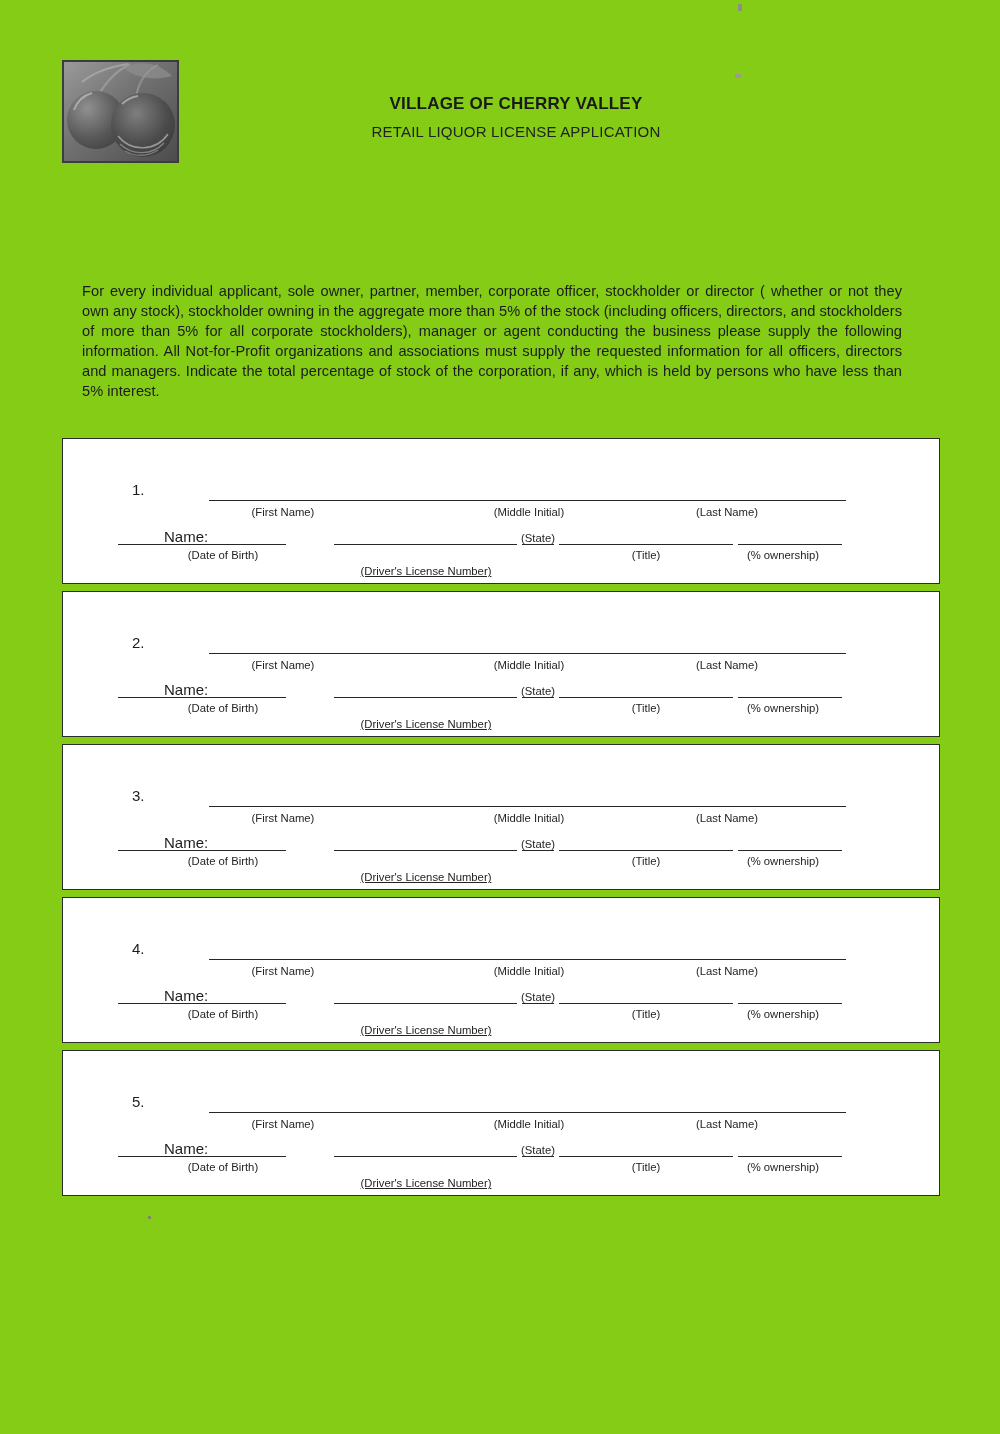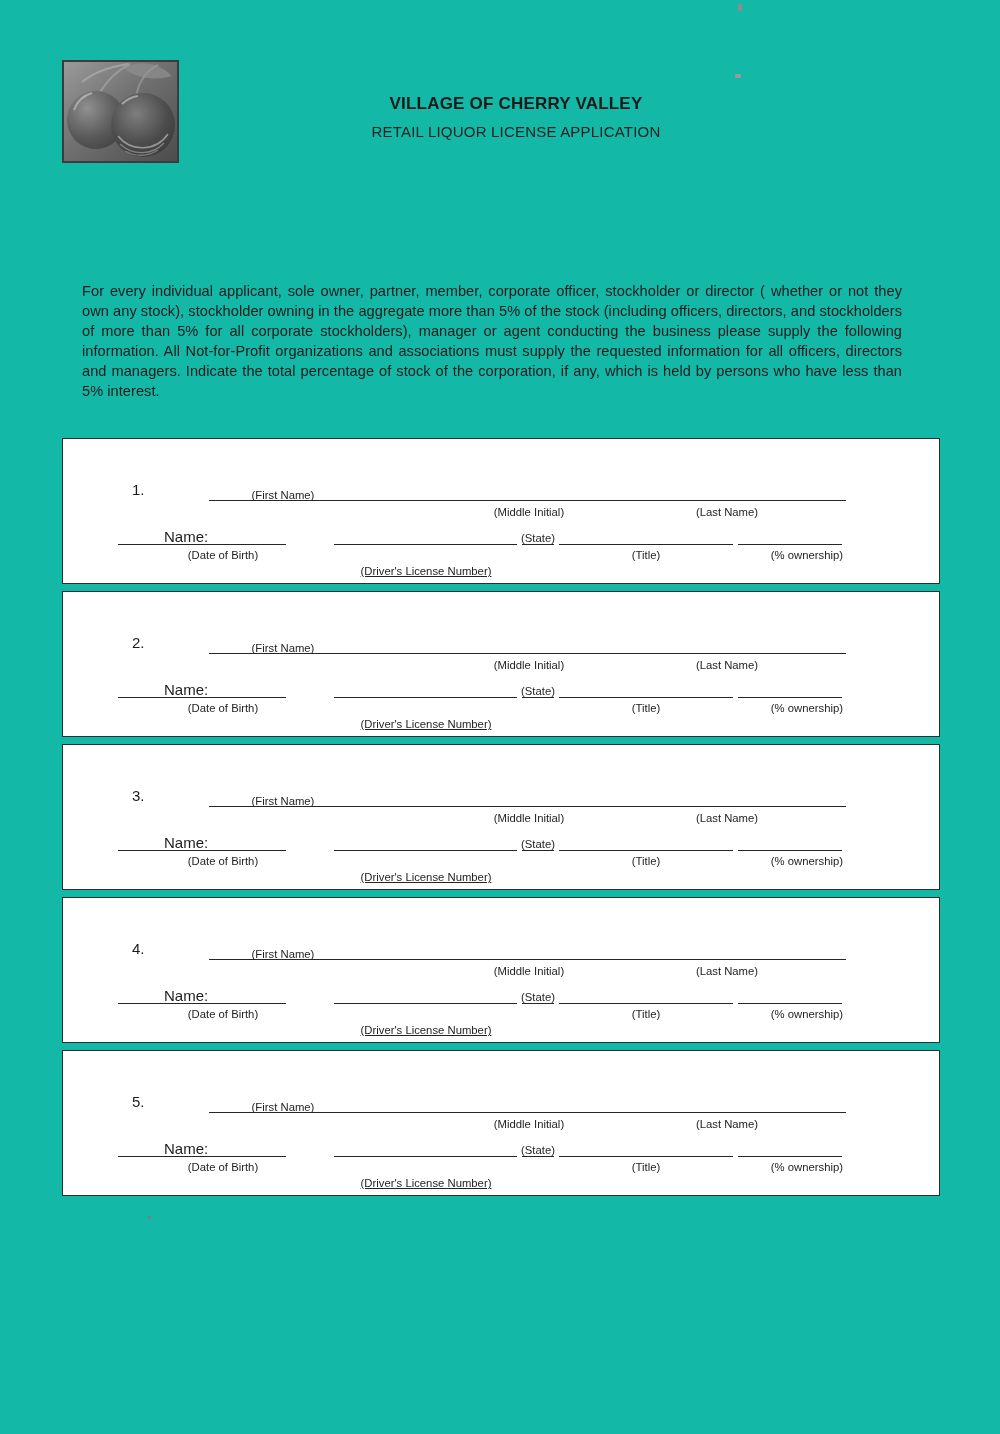--- a/index.html
+++ b/index.html
@@ -2,21 +2,21 @@
 <html><head>
 <meta charset="utf-8">
 <style>
   * { margin: 0; padding: 0; box-sizing: border-box; }
   html, body { background: #e8e8e8; }
   body { font-family: "Liberation Sans", sans-serif; }
   .page {
     position: relative;
     width: 1000px;
     height: 1434px;
-    background: #14b8a6;
+    background: #84cc16;
     color: #1e1e1e;
     overflow: hidden;
   }
   
   .logo {
     position: absolute;
     left: 62px;
     top: 60px;
     width: 117px;
     height: 103px;
@@ -100,34 +100,34 @@
     border-bottom: 1.7px solid #262626;
   }
   .name-line { left: 146px; top: 40px; width: 637px; height: 22px; }
   .cap {
     position: absolute;
     font-size: 11.3px;
     color: #242424;
     text-align: center;
     white-space: nowrap;
   }
-  .cap-first  { left: 160px; top: 50px; width: 120px; }
+  .cap-first  { left: 160px; top: 67px; width: 120px; }
   .cap-middle { left: 396px; top: 67px; width: 140px; }
   .cap-last   { left: 604px; top: 67px; width: 120px; }
   .l2 { top: 85px; height: 21px; }
   .l2-dob   { left: 55px;  width: 168px; }
   .l2-dln   { left: 271px; width: 183px; }
   .l2-state { left: 459px; width: 32px; }
   .l2-title { left: 496px; width: 174px; }
   .l2-own   { left: 675px; width: 104px; }
   .cap-dob   { left: 90px;  top: 110px; width: 140px; }
   .cap-dln   { left: 283px; top: 126px; width: 160px; text-decoration: underline; }
   .cap-state { left: 445px; top: 93px; width: 60px; }
   .cap-title { left: 553px; top: 110px; width: 60px; }
-  .cap-own   { left: 660px; top: 110px; width: 120px; text-align: right; }
+  .cap-own   { left: 660px; top: 110px; width: 120px; }
   
   .speck { position: absolute; background: #8d8d8d; border-radius: 1px; }
   .speck-1 { left: 738px; top: 4px;  width: 4px; height: 7px; }
   .speck-2 { left: 735px; top: 74px; width: 6px; height: 4px; background:#9a9a9a; }
   .speck-3 { left: 148px; top: 1216px; width: 3px; height: 3px; background:#7e7e7e; }
 </style>
 </head>
 <body>
 
 <div class="page">

